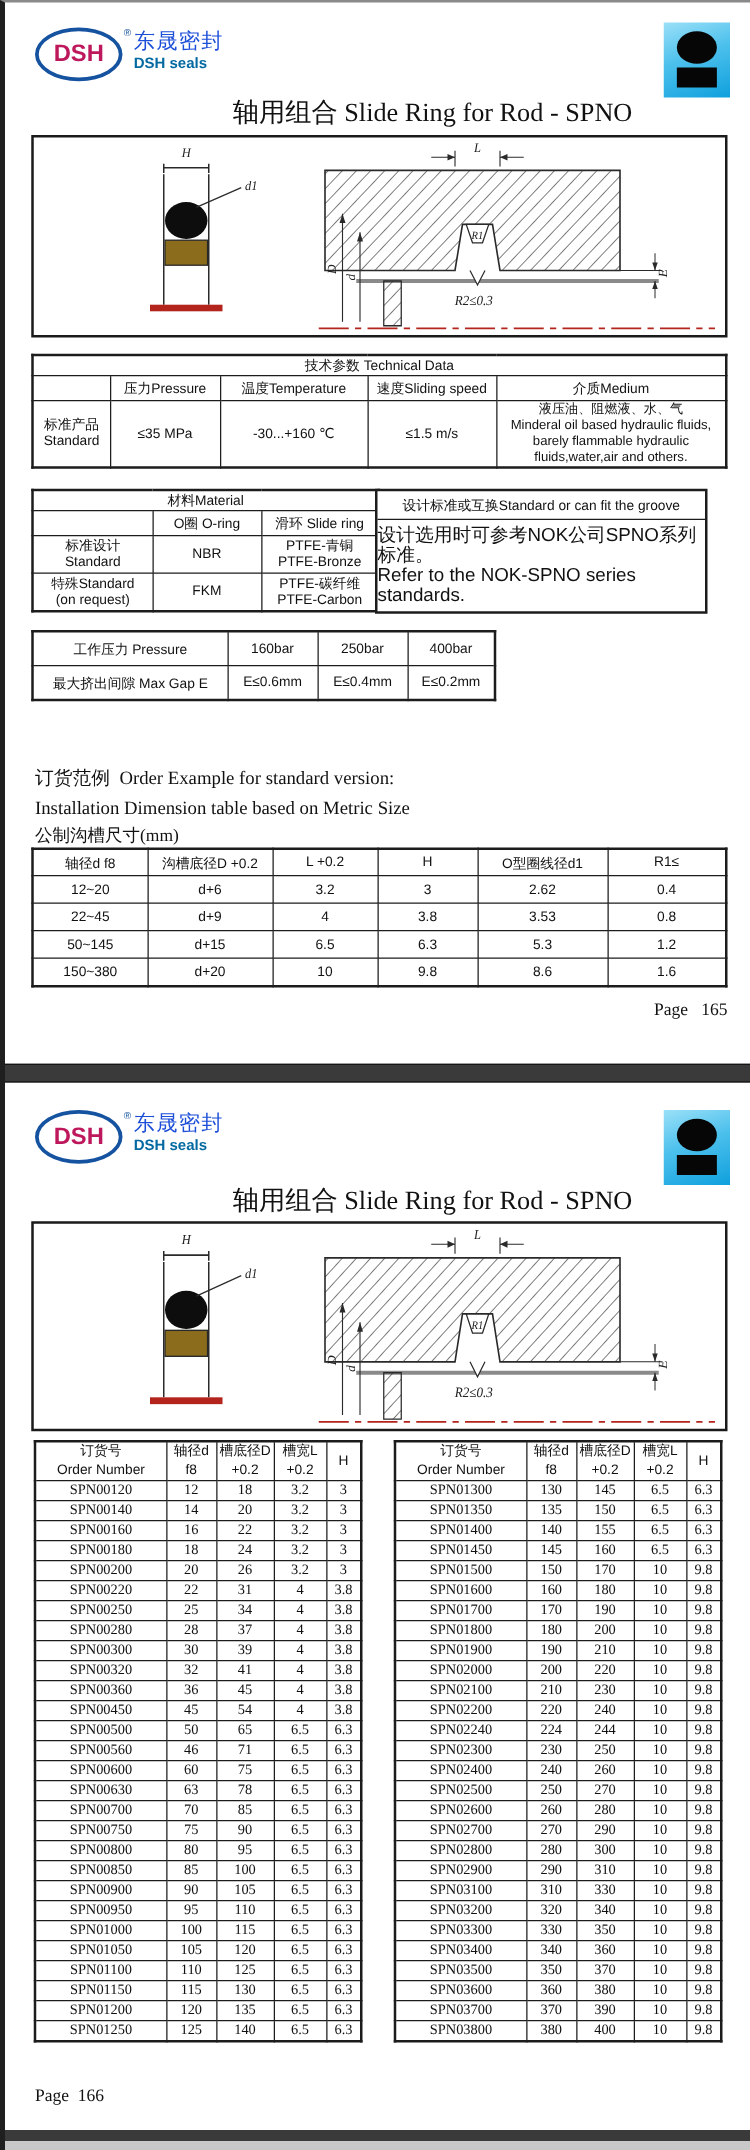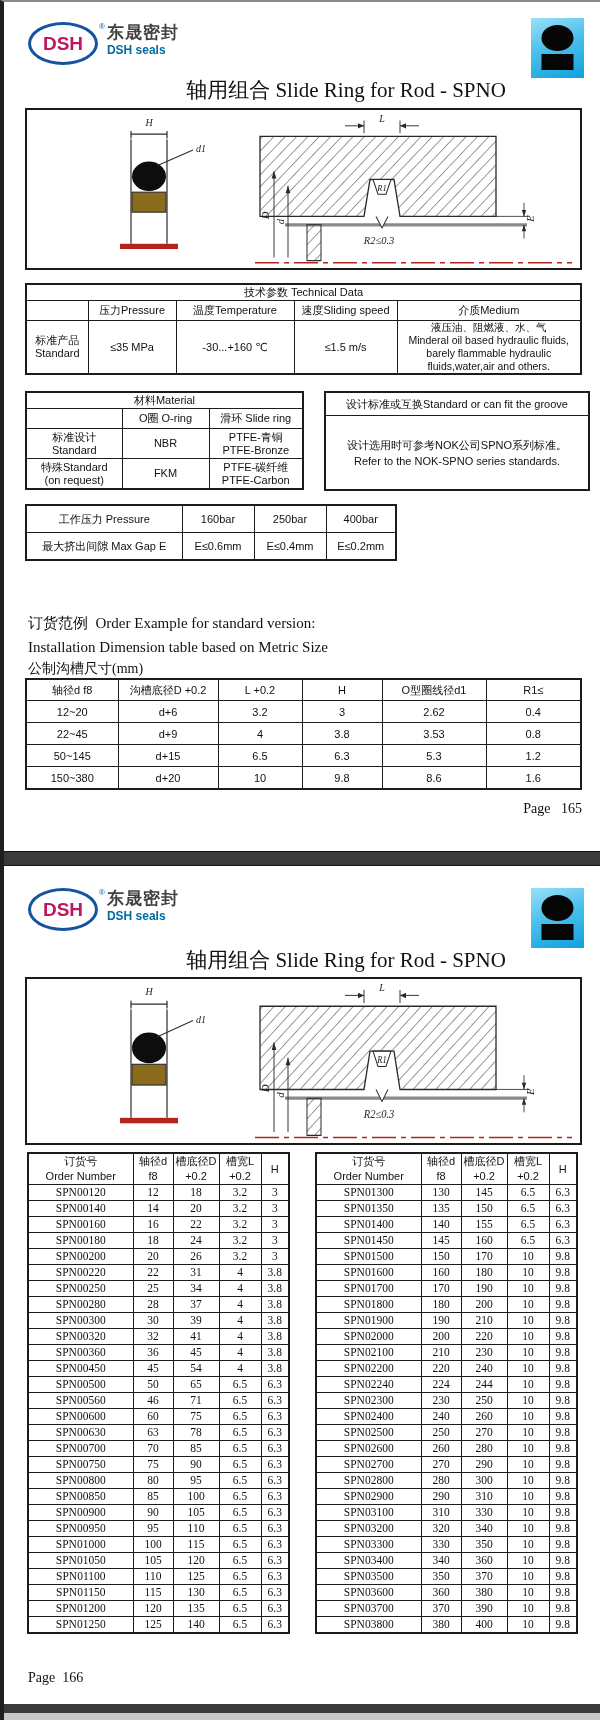--- a/index.html
+++ b/index.html
@@ -5,21 +5,21 @@
   html,body{margin:0;padding:0;background:#fff;}
   .canvas{position:relative;width:600px;height:1720px;background:#fff;box-sizing:border-box;
           border-left:4px solid #1f1f1f;border-top:2px solid #8a8a8a;overflow:hidden;
           font-family:"Liberation Sans","DejaVu Sans",sans-serif;color:#111;}
   
   .logo{position:absolute;display:flex;align-items:flex-start;}
   .logo-oval{width:64px;height:37px;border:3.5px solid #1553a0;border-radius:50%;display:flex;
              align-items:center;justify-content:center;font-weight:bold;font-size:19px;color:#be185d;}
   .logo-reg{font-size:8px;color:#1553a0;margin:0 2px 0 1px;}
   .logo-names{display:flex;flex-direction:column;margin-top:1px;}
-  .logo-cn{font-size:17px;font-weight:bold;color:#404040;line-height:20px;letter-spacing:1px;}
+  .logo-cn{font-size:17px;font-weight:normal;color:#1d4ed8;line-height:20px;letter-spacing:1px;}
   .logo-en{font-size:12px;font-weight:bold;color:#0369a1;line-height:14px;}
   
   .seal-icon{position:absolute;left:527px;width:53px;height:60px;
              background:linear-gradient(160deg,#9be0f8 0%,#4cc0ec 45%,#0fa0dd 100%);}
   
   .title{position:absolute;left:0;width:100%;margin:0;text-align:center;
          font-family:"Liberation Serif","DejaVu Serif",serif;font-size:21px;font-weight:500;padding-left:44px;}
   
   .diagram-box{position:absolute;left:21px;width:557px;border:2px solid #1a1a1a;box-sizing:border-box;background:#fff;}
   .diagram-box svg{display:block;width:100%;height:100%;}
@@ -28,23 +28,23 @@
   .tbl td,.tbl th{border:1px solid #1c1c1c;text-align:center;vertical-align:middle;padding:0;font-weight:400;}
   .tech{left:21px;top:281px;width:557px;font-size:11px;}
   .tech .r-title td{height:15px;}
   .tech .r-head td{height:19px;}
   .tech .r-data td{height:51px;line-height:13px;}
   .tech .medium{font-size:10.5px;line-height:12px;}
   .mat{left:21px;top:389px;width:279px;font-size:11px;}
   .mat .r-title td{height:15px;}
   .mat .r-head td{height:19px;}
   .mat .r-data td{height:29px;line-height:13px;}
-  .std-box{position:absolute;left:320px;top:389px;width:266px;height:100px;border:2px solid #1c1c1c;box-sizing:border-box;background:#fff;}
+  .std-box{position:absolute;left:296px;top:389px;width:266px;height:100px;border:2px solid #1c1c1c;box-sizing:border-box;background:#fff;}
   .std-title{height:22px;border-bottom:1px solid #1c1c1c;display:flex;align-items:center;justify-content:center;font-size:11px;}
-  .std-body{height:74px;display:flex;flex-direction:column;align-items:center;justify-content:center;font-size:11px;line-height:16px;}
+  .std-body{height:74px;display:flex;flex-direction:column;align-items:center;justify-content:center;font-size:15px;line-height:16px;}
   .press{left:21px;top:502px;width:372px;font-size:11px;}
   .press td{height:26px;}
   .order{position:absolute;left:24px;top:565px;font-family:"Liberation Serif","DejaVu Serif",serif;
          font-size:15px;line-height:22.5px;white-space:pre;}
   .install-title-en{position:absolute;left:24px;top:637px;font-family:"Liberation Serif","DejaVu Serif",serif;font-size:15px;}
   .install-title-cn{position:absolute;left:24px;top:658px;font-family:"Liberation Serif","DejaVu Serif",serif;font-size:14px;}
   .install{left:21px;top:676px;width:557px;font-size:11px;padding-left:24px;}
   .install th{height:20px;}
   .install td{height:21px;}
   .pagenum{position:absolute;font-family:"Liberation Serif","DejaVu Serif",serif;font-size:14px;white-space:pre;}

